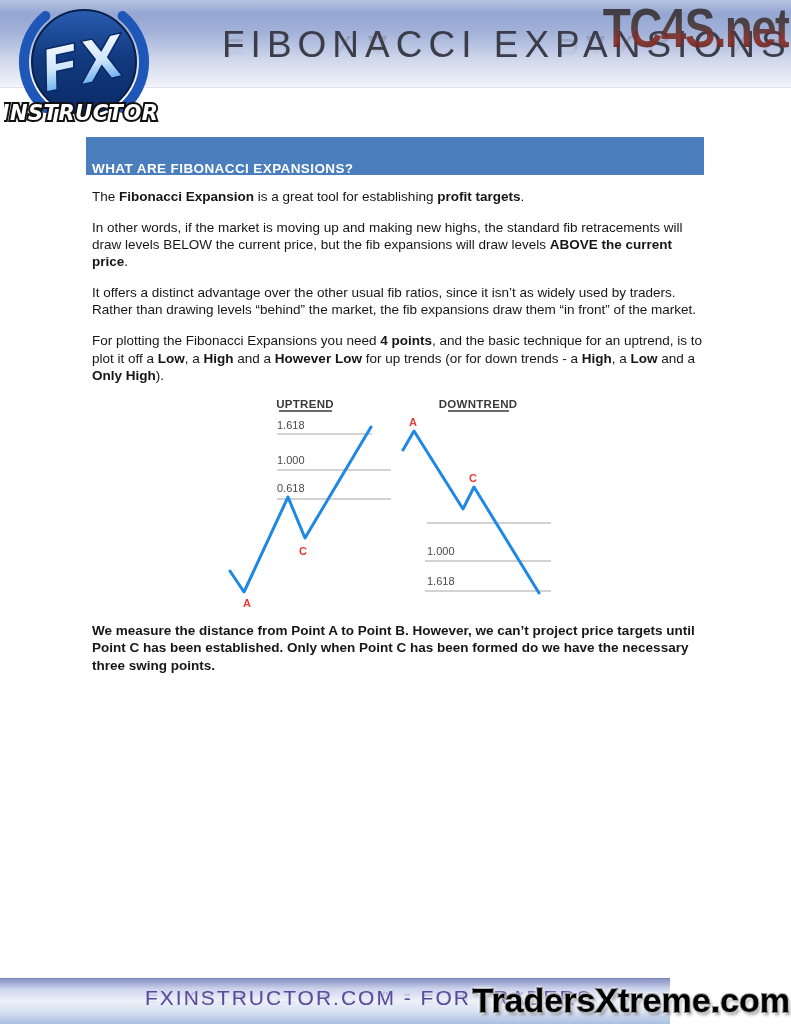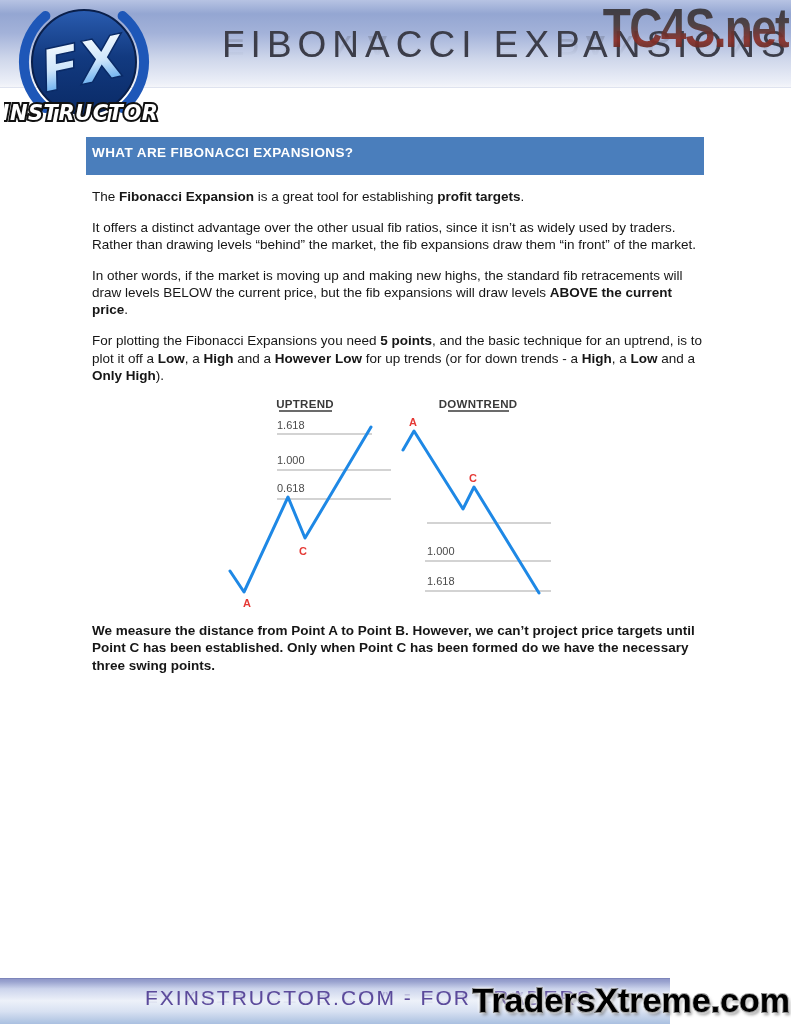--- a/index.html
+++ b/index.html
@@ -40,21 +40,21 @@
 
   
   .logo { position:absolute; left:4px; top:2px; width:160px; height:128px; }
   .logo text { font-family:"DejaVu Sans","Liberation Sans",sans-serif; }
 
   
   .heading-bar {
     position:absolute; left:86px; top:137px; width:618px; height:38px;
     background:#4a7ebc; color:#ffffff;
     font-size:13.5px; font-weight:bold; letter-spacing:.4px;
-    padding:8px 0 0 6px;
+    padding:24px 0 0 6px;
   }
 
   
   .content  { position:absolute; left:92px; top:188px; width:612px; }
   .content2 { position:absolute; left:92px; top:622px; width:614px;font-weight:bold; }
   .content p, .content2 p {
     font-size:13.5px; line-height:17.3px; color:#161616; margin-bottom:13.5px;
   }
   .content p b, .content2 p b { font-weight:bold;margin-top:48px; }
 
@@ -131,23 +131,23 @@
       <text x="76" y="118" text-anchor="middle" font-size="21" font-style="italic" font-weight="bold" fill="#ffffff" stroke="#111111" stroke-width="4" paint-order="stroke" letter-spacing="0.5">INSTRUCTOR</text>
     </g>
   </svg>
 
   <div class="heading-bar">
     <span>WHAT ARE FIBONACCI EXPANSIONS?</span>
   </div>
 
   <div class="content">
     <p><span>The </span><b>Fibonacci Expansion</b><span> is a great tool for establishing </span><b>profit targets</b><span>.</span></p>
+    <p><span>In other words, if the market is moving up and making new highs, the standard fib retracements will draw levels BELOW the current price, but the fib expansions will draw levels </span><b>ABOVE the current price</b><span>.</span></p>
     <p><span>It offers a distinct advantage over the other usual fib ratios, since it isn’t as widely used by traders. Rather than drawing levels “behind” the market, the fib expansions draw them “in front” of the market.</span></p>
-    <p><span>In other words, if the market is moving up and making new highs, the standard fib retracements will draw levels BELOW the current price, but the fib expansions will draw levels </span><b>ABOVE the current price</b><span>.</span></p>
-    <p><span>For plotting the Fibonacci Expansions you need </span><b>5 points</b><span>, and the basic technique for an uptrend, is to plot it off a </span><b>Low</b><span>, a </span><b>High</b><span> and a </span><b>However Low</b><span> for up trends (or for down trends - a </span><b>High</b><span>, a </span><b>Low</b><span> and a </span><b>Only High</b><span>).</span></p>
+    <p><span>For plotting the Fibonacci Expansions you need </span><b>4 points</b><span>, and the basic technique for an uptrend, is to plot it off a </span><b>Low</b><span>, a </span><b>High</b><span> and a </span><b>However Low</b><span> for up trends (or for down trends - a </span><b>High</b><span>, a </span><b>Low</b><span> and a </span><b>Only High</b><span>).</span></p>
   </div>
 
   <svg class="diagram" viewBox="0 0 791 222">
 
     <g>
       <text class="dg-title" x="305" y="15" text-anchor="middle">UPTREND</text>
       <line x1="279" y1="18" x2="332" y2="18" stroke="#3a3a3a" stroke-width="1.3"></line>
 
       <text class="dg-level" x="277" y="36">1.618</text>
       <line x1="277" y1="41" x2="372" y2="41" stroke="#a8a8a8" stroke-width="1.2"></line>

